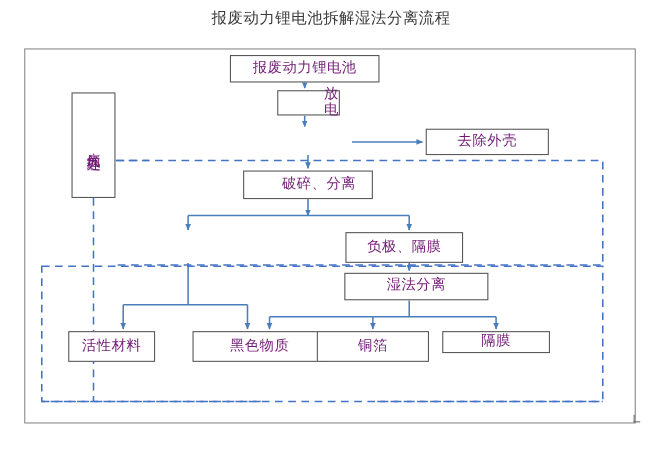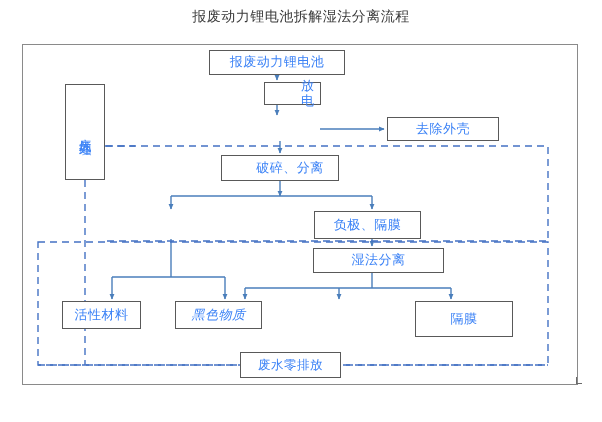--- a/index.html
+++ b/index.html
@@ -50,24 +50,24 @@
   }
   .node {
     position: absolute;
     box-sizing: border-box;
     border: 1.5px solid #595959;
     background: #ffffff;
     display: flex;
     align-items: center;
     justify-content: center;
     font-size: 13px;
-    color: #3b82f6;
+    color: #701a75;
     letter-spacing: 0.5px;
     line-height: 1.15;
-    text-align: left;
+    text-align: right;
   }
   .node.vertical {
     writing-mode: vertical-rl;
     text-orientation: upright;
     letter-spacing: 2px;
     font-size: 12.5px;
   }
   .node.small { font-size: 12.5px; }
   .corner-mark {
     position: absolute;
@@ -136,38 +136,38 @@
 
       <path d="M85,180 L85,365"></path>
 
       <path d="M38,365 L238,365"></path>
       <path d="M343,365 L548,365"></path>
     </g>
   </svg>
 
   <div class="node" style="left:209px;top:50px;width:136px;height:25px;">报废动力锂电池</div>
 
-  <div class="node" style="left:264px;top:82px;width:57px;height:23px;padding-left:36px;">放电</div>
+  <div class="node" style="left:252px;top:82px;width:57px;height:23px;padding-left:36px;">放电</div>
 
 
   <div class="node" style="left:387px;top:117px;width:112px;height:24px;">去除外壳</div>
 
   <div class="node" style="left:221px;top:155px;width:118px;height:26px;padding-left:20px;">破碎、分离</div>
 
   <div class="node vertical" style="left:65px;top:84px;width:40px;height:96px;">废气处理</div>
 
 
   <div class="node" style="left:314px;top:211px;width:107px;height:28px;">负极、隔膜</div>
 
   <div class="node" style="left:313px;top:248px;width:131px;height:25px;">湿法分离</div>
 
   <div class="node" style="left:62px;top:301px;width:79px;height:28px;">活性材料</div>
 
-  <div class="node" style="left:175px;top:301px;width:87px;height:28px;font-style:italic;">黑色物质</div>
+  <div class="node" style="left:175px;top:301px;width:122px;height:28px;">黑色物质</div>
 
+  <div class="node" style="left:288px;top:301px;width:102px;height:28px;">铜箔</div>
 
-  <div class="node" style="left:402px;top:301px;width:98px;height:36px;margin-left:13px;">隔膜</div>
+  <div class="node" style="left:402px;top:301px;width:98px;height:20px;">隔膜</div>
 
-  <div class="node small" style="left:240px;top:352px;width:101px;height:26px;">废水零排放</div>
 
   <div class="corner-mark"></div>
 
 </div>
 
 </body></html>

